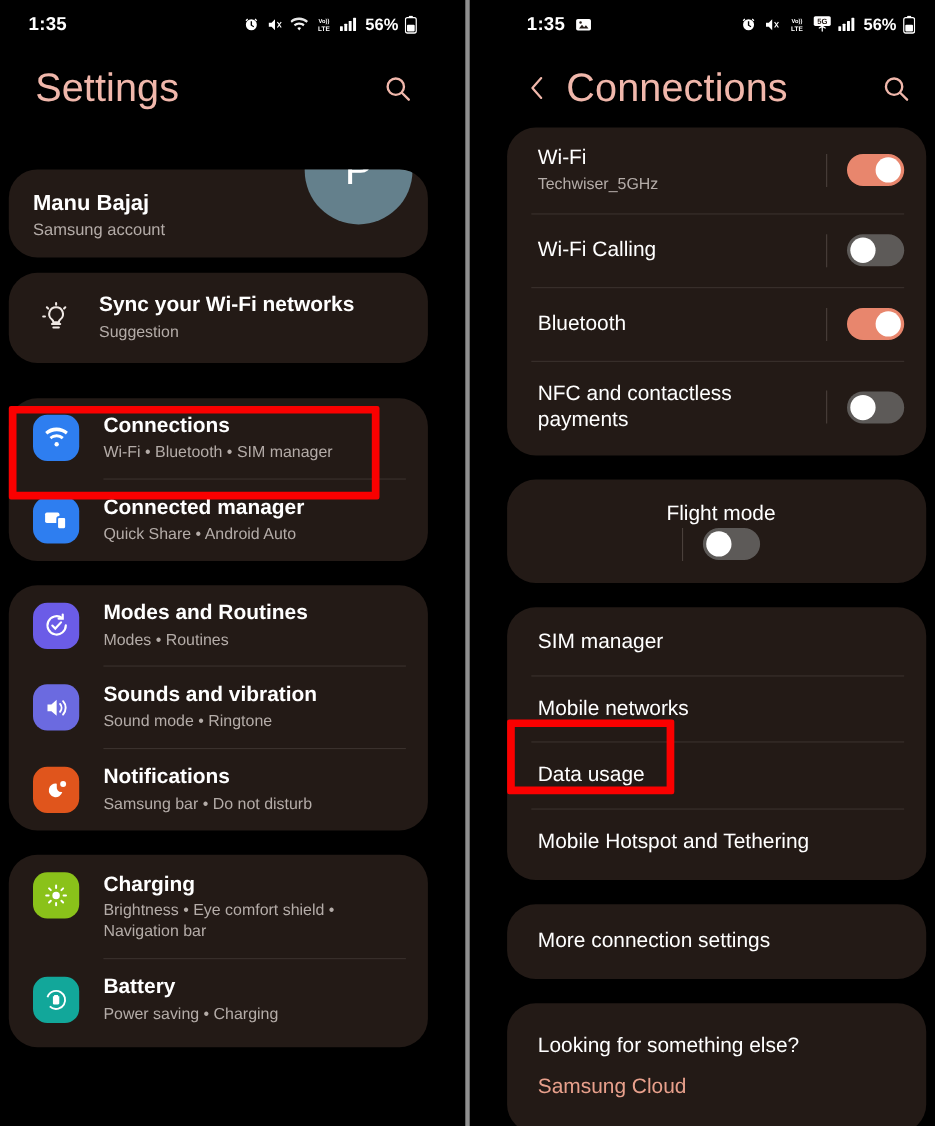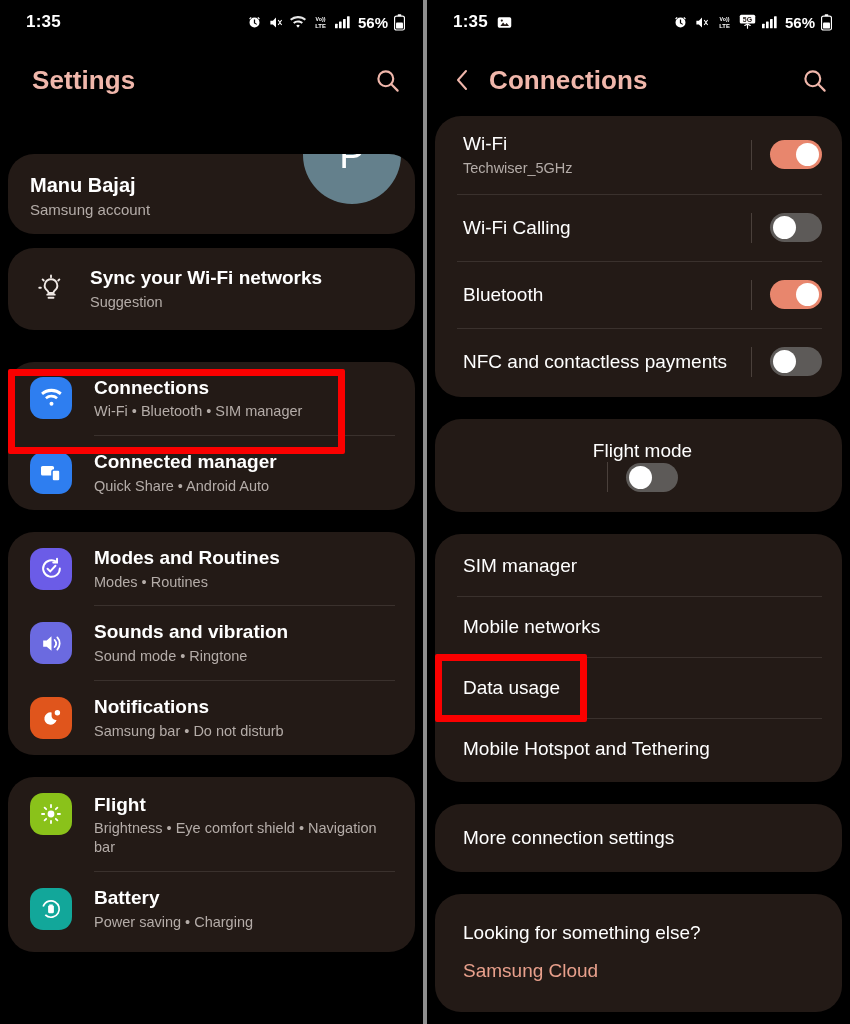--- a/index.html
+++ b/index.html
@@ -2,42 +2,42 @@
 <html><head>
 <meta charset="utf-8">
 <style>
   * { box-sizing: border-box; margin: 0; padding: 0; }
   html, body {
     width: 850px; height: 1024px;
     background: #000;
     font-family: "Liberation Sans", sans-serif;
     overflow: hidden;
   }
-  .screen { display: flex; width: 850px; height: 1024px; }
+  .screen { display: flex; width: 850px; height: 1024px; gap: 26px; }
   .panel { width: 423px; height: 1024px; background: #000; position: relative; overflow: hidden; }
   .panel-divider { width: 4px; height: 1024px; background: #8f8f8f; }
 
   
   .statusbar {
     height: 44px; display: flex; align-items: center;
     padding: 0 18px 0 26px; color: #fff;
   }
   .sb-time { font-size: 17px; font-weight: 600; letter-spacing: .2px; }
   .sb-left-icons { display:flex; align-items:center; gap:7px; margin-left: 9px; }
   .sb-right { margin-left: auto; display: flex; align-items: center; gap: 6px; }
   .sb-batt { font-size: 15px; font-weight: 600; margin-left: 1px; }
   .ico { display:inline-flex; align-items:center; justify-content:center; }
 
   
   .app-header {
     height: 72px; display: flex; align-items: center;
     padding: 0 22px 0 32px;
   }
   .app-title {
-    font-size: 26px; font-weight: 700; color: #f0b7ab; letter-spacing: .1px; text-align: center;
+    font-size: 36px; font-weight: 400; color: #f0b7ab; letter-spacing: .1px; text-align: center;
   }
   .header-back { margin-right: 14px; display:flex; align-items:center; }
   .header-search { margin-left: auto; display:flex; align-items:center; }
 
   
   .card {
     background: #231a16;
     border-radius: 26px;
     margin: 0 8px 14px 8px;
     overflow: hidden;
@@ -270,21 +270,21 @@
       <div class="row" style="align-items:flex-start;padding-top:16px;">
         <span class="row-icon" style="background:#8ac21a;">
           <svg width="24" height="24" viewBox="0 0 24 24" fill="#fff">
               <circle cx="12" cy="12" r="3.4"></circle>
               <g stroke="#fff" stroke-width="1.8" stroke-linecap="round">
                 <path d="M12 3v2.2M12 18.8V21M3 12h2.2M18.8 12H21M5.6 5.6l1.6 1.6M16.8 16.8l1.6 1.6M18.4 5.6l-1.6 1.6M7.2 16.8l-1.6 1.6"></path>
               </g>
             </svg>
         </span>
         <div class="row-text">
-          <div class="row-title">Flight</div>
+          <div class="row-title">Charging</div>
           <div class="row-sub">Brightness  •  Eye comfort shield  •  Navigation bar</div>
         </div>
       </div>
       <div class="divider"></div>
       <div class="row" style="padding-bottom:20px;">
         <span class="row-icon" style="background:#12a79a;">
           <svg width="24" height="24" viewBox="0 0 24 24" fill="none">
               <circle cx="12" cy="12" r="8.2" stroke="#fff" stroke-width="1.7" stroke-dasharray="34 9" transform="rotate(-105 12 12)"></circle>
               <path d="M10.2 7.6h3.6v1.1h1.1v6.4c0 .6-.5 1.1-1.1 1.1h-3.6a1.1 1.1 0 01-1.1-1.1V8.7h1.1V7.6z" fill="#fff"></path>
             </svg>

